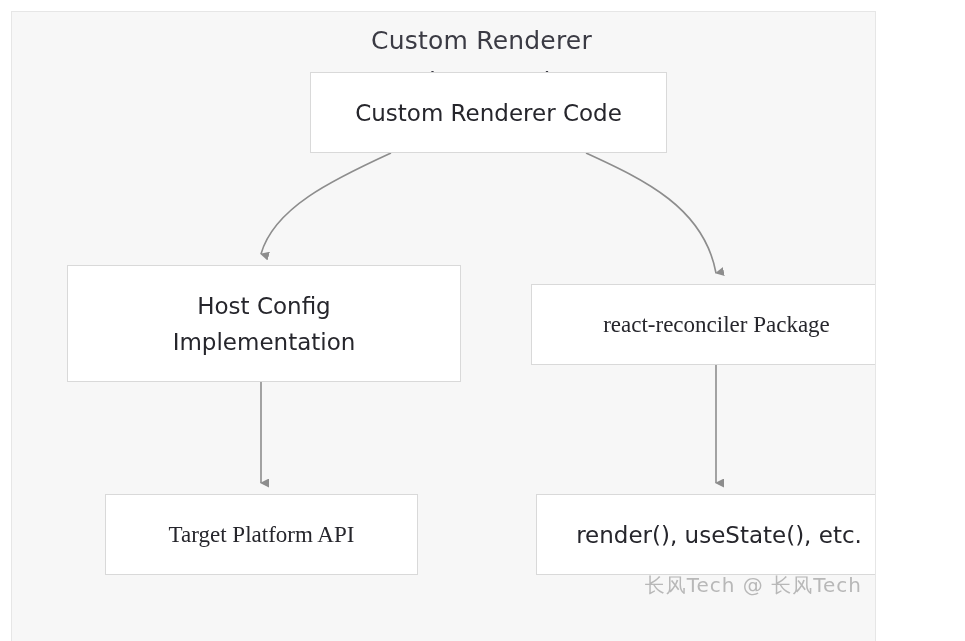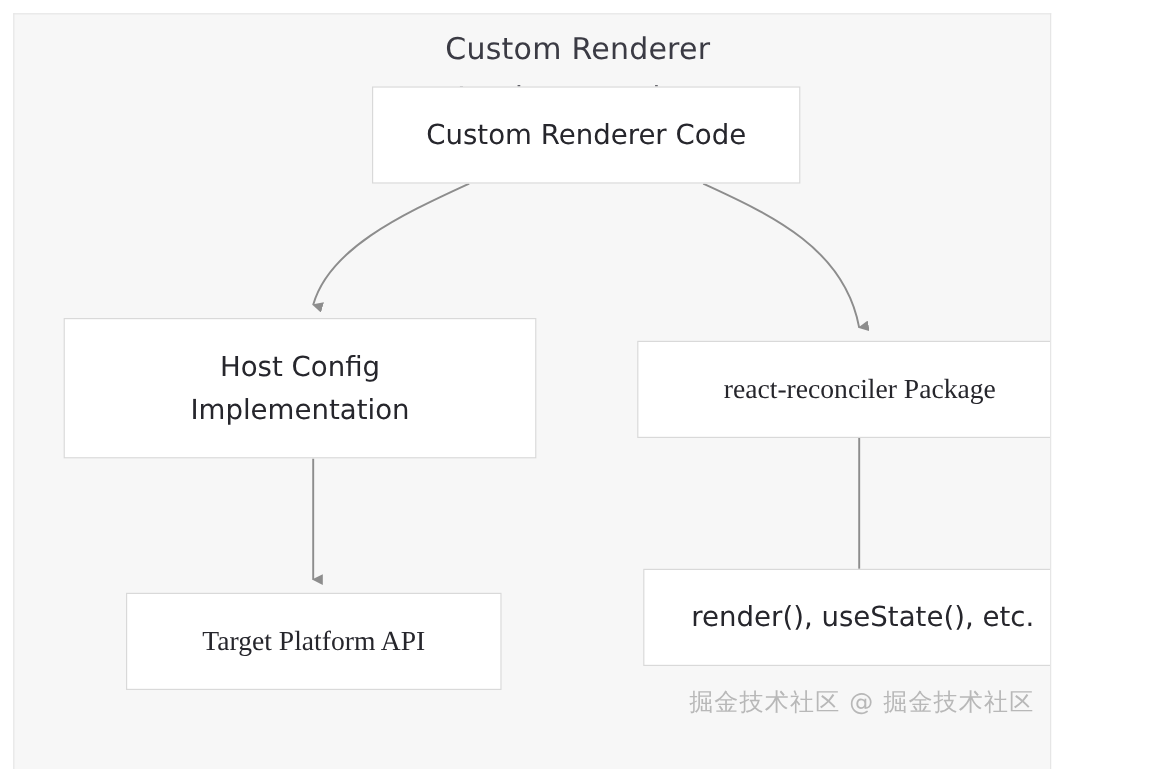--- a/index.html
+++ b/index.html
@@ -71,24 +71,24 @@
     justify-content: center;
     text-align: center;
     color: #26262c;
     font-size: 23px;
     line-height: 36px;
     z-index: 3;
   }
   .node span { display: block; white-space: pre-line; }
 
   #node-custom-renderer-code { left: 298px; top: 60px;  width: 357px; height: 81px; }
-  #node-host-config         { left: 41px;  top: 253px; width: 394px; height: 117px; }
+  #node-host-config         { left: 55px;  top: 253px; width: 394px; height: 117px; }
   #node-react-reconciler    { left: 519px; top: 272px; width: 371px; height: 81px; font-family: Liberation Serif, serif; }
   #node-target-platform-api { left: 93px;  top: 482px; width: 313px; height: 81px; font-family: Liberation Serif, serif; }
-  #node-render-usestate     { left: 524px; top: 462px; width: 366px; height: 81px; }
+  #node-render-usestate     { left: 524px; top: 482px; width: 366px; height: 81px; }
 
   
   .watermark {
     position: absolute;
     right: 13px;
     bottom: 42px;
     font-size: 20px;
     color: #b8b8b8;
     letter-spacing: 1px;
     white-space: nowrap;
@@ -134,16 +134,16 @@
     </div>
 
     <div class="node" id="node-target-platform-api">
       <span>Target Platform API</span>
     </div>
 
     <div class="node" id="node-render-usestate">
       <span>render(), useState(), etc.</span>
     </div>
 
-    <div class="watermark">掘金技术社区 @ 掘金技术社区</div>
+    <div class="watermark">长风Tech @ 长风Tech</div>
 
   </div>
 </div>
 
 </body></html>

